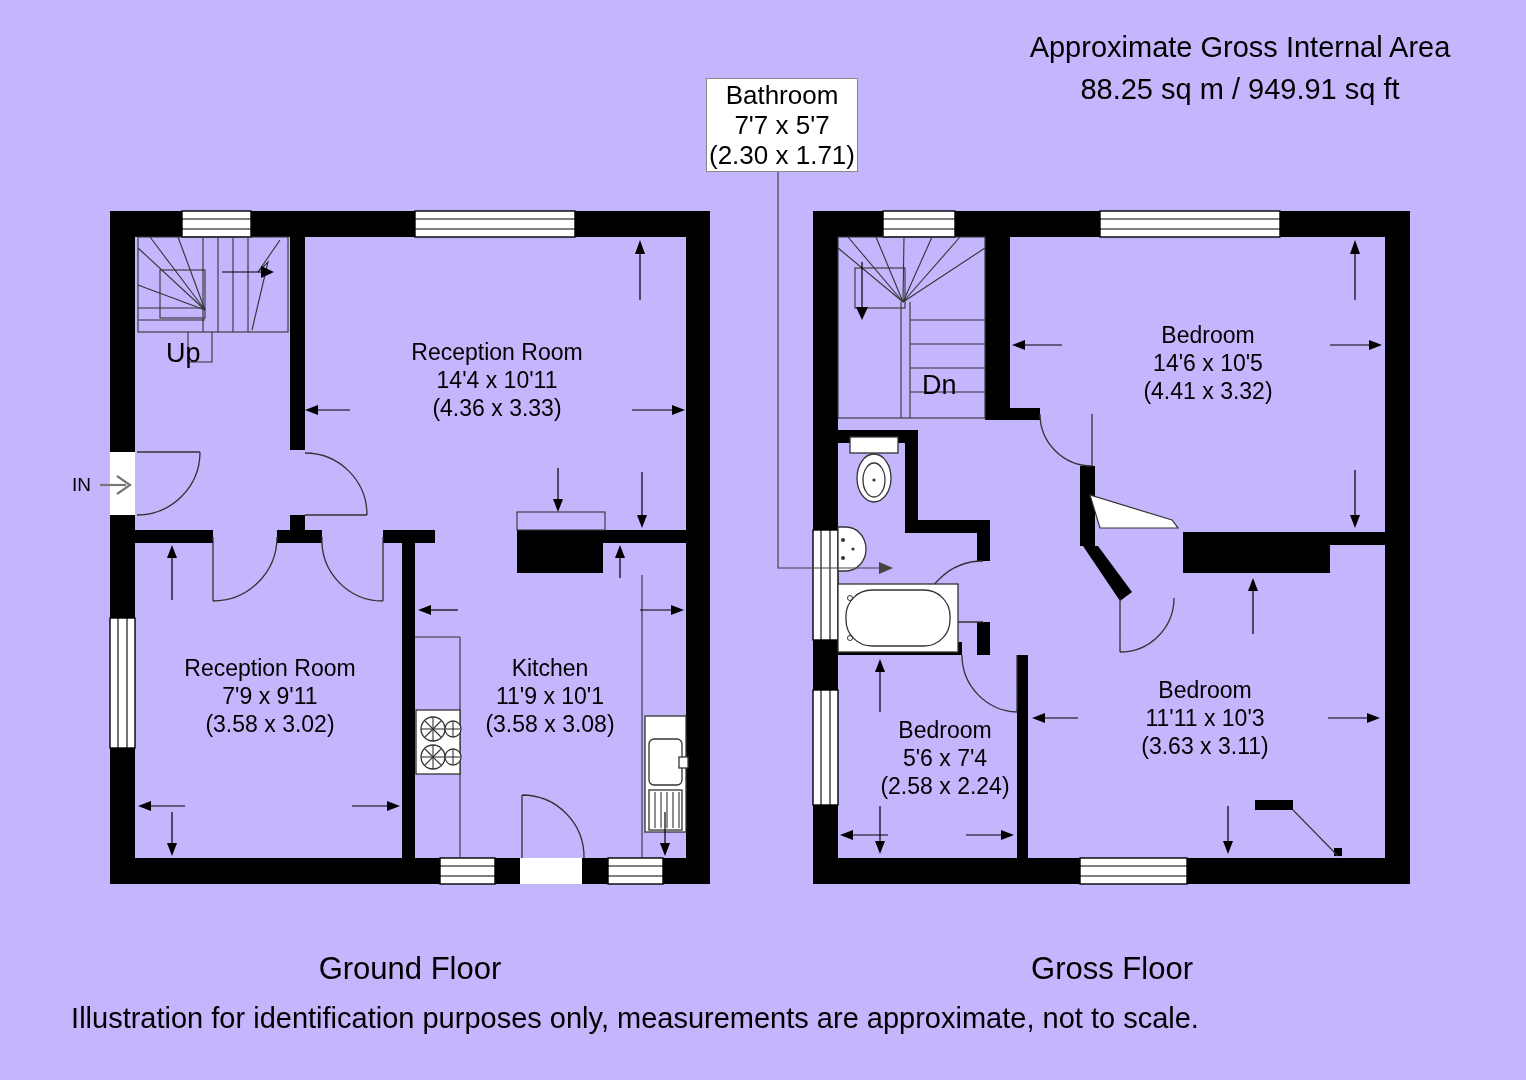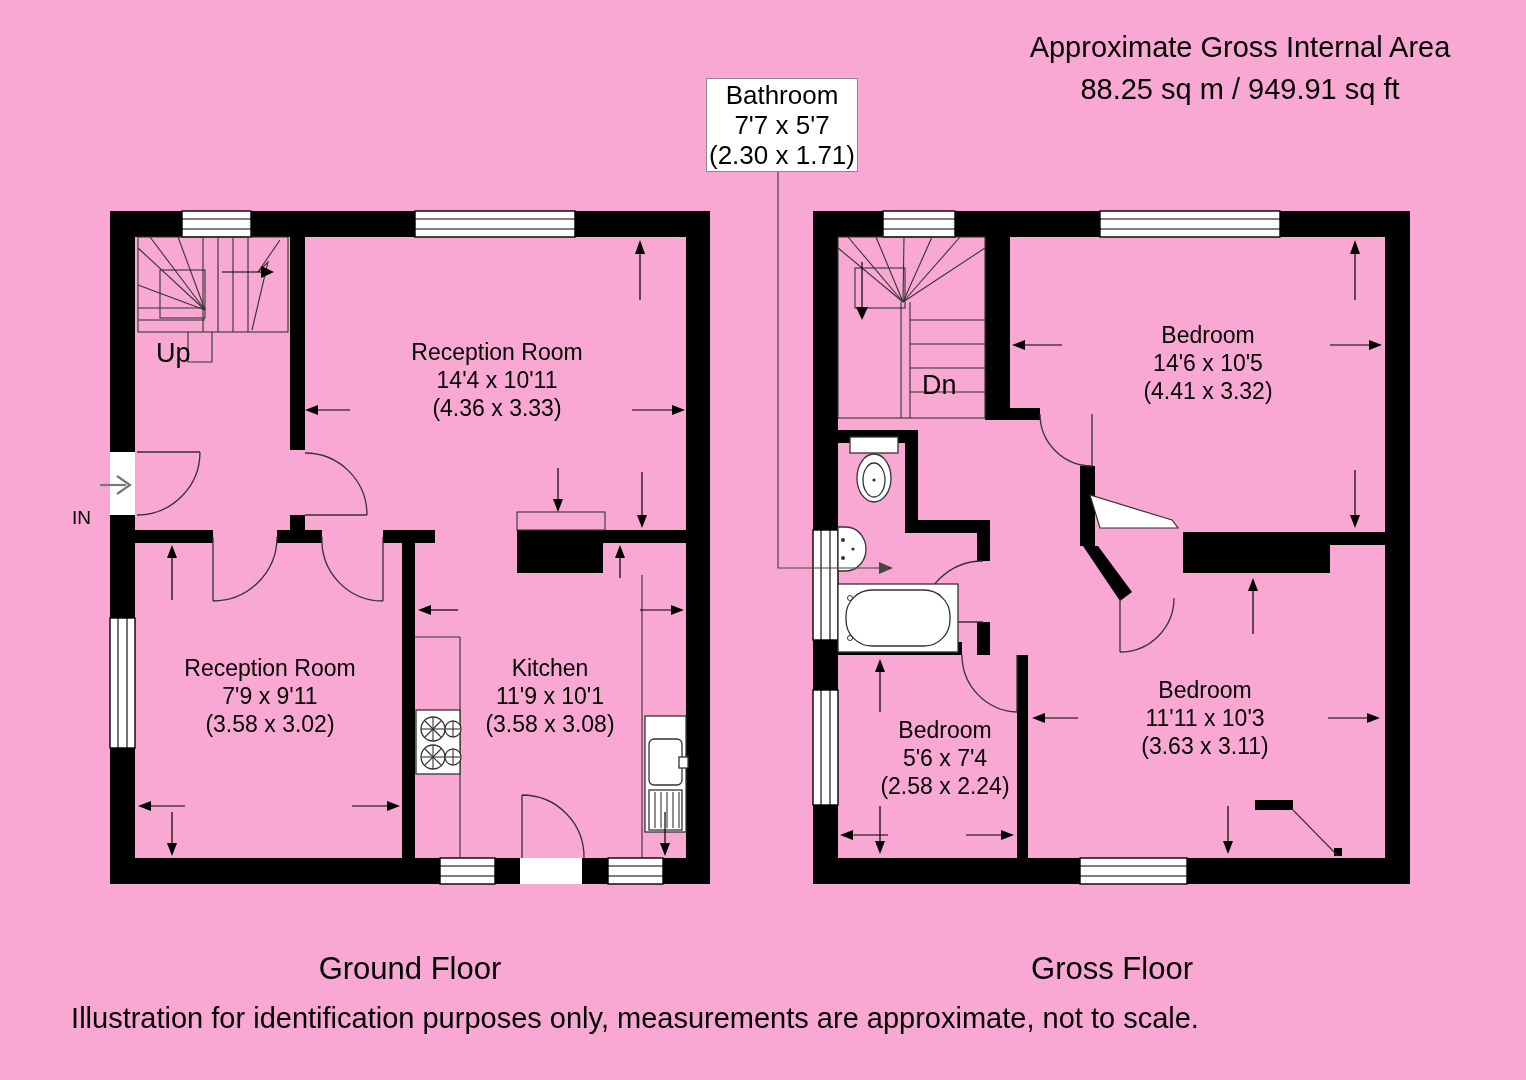--- a/index.html
+++ b/index.html
@@ -1,16 +1,16 @@
 <!DOCTYPE html>
 <html><head>
 <meta charset="utf-8">
 <style>
   html,body{margin:0;padding:0;background:#fff;}
-  .canvas{position:relative;width:1526px;height:1080px;background:#f9a8d4;overflow:hidden;
+  .canvas{position:relative;width:1526px;height:1080px;background:#c4b5fd;overflow:hidden;
           font-family:"Liberation Sans", sans-serif;color:#000;}
   .plan-svg{position:absolute;left:0;top:0;}
   .walls rect{fill:#000;}
   .opening rect{fill:#fff;}
   .win rect{fill:#fff;stroke:#000;stroke-width:1.4;}
   .win line{stroke:#000;stroke-width:1.1;}
   .door path{fill:none;stroke:#333;stroke-width:1.3;}
   .thin{fill:none;stroke:#333;stroke-width:1.1;}
   .fix{fill:#fff;stroke:#333;stroke-width:1.3;}
   .arrow line{stroke:#000;stroke-width:1.2;}
@@ -354,21 +354,21 @@
     <span>Bedroom</span>
     <span>5'6 x 7'4</span>
     <span>(2.58 x 2.24)</span>
   </div>
   <div class="room-label" style="left:1055px;top:676px;">
     <span>Bedroom</span>
     <span>11'11 x 10'3</span>
     <span>(3.63 x 3.11)</span>
   </div>
 
-  <div class="stair-label" style="left:156px;top:338px;">Up</div>
+  <div class="stair-label" style="left:166px;top:338px;">Up</div>
   <div class="stair-label" style="left:922px;top:370px;">Dn</div>
-  <div class="in-label" style="left:72px;top:474px;margin-top:33px;">IN</div>
+  <div class="in-label" style="left:72px;top:474px;">IN</div>
 
   <div class="floor-label" style="left:250px;top:930px;">Ground Floor</div>
   <div class="floor-label" style="left:952px;top:930px;">Gross Floor</div>
 
   <div class="disclaimer">Illustration for identification purposes only, measurements are approximate, not to scale.</div>
 </div>
 
 </body></html>

